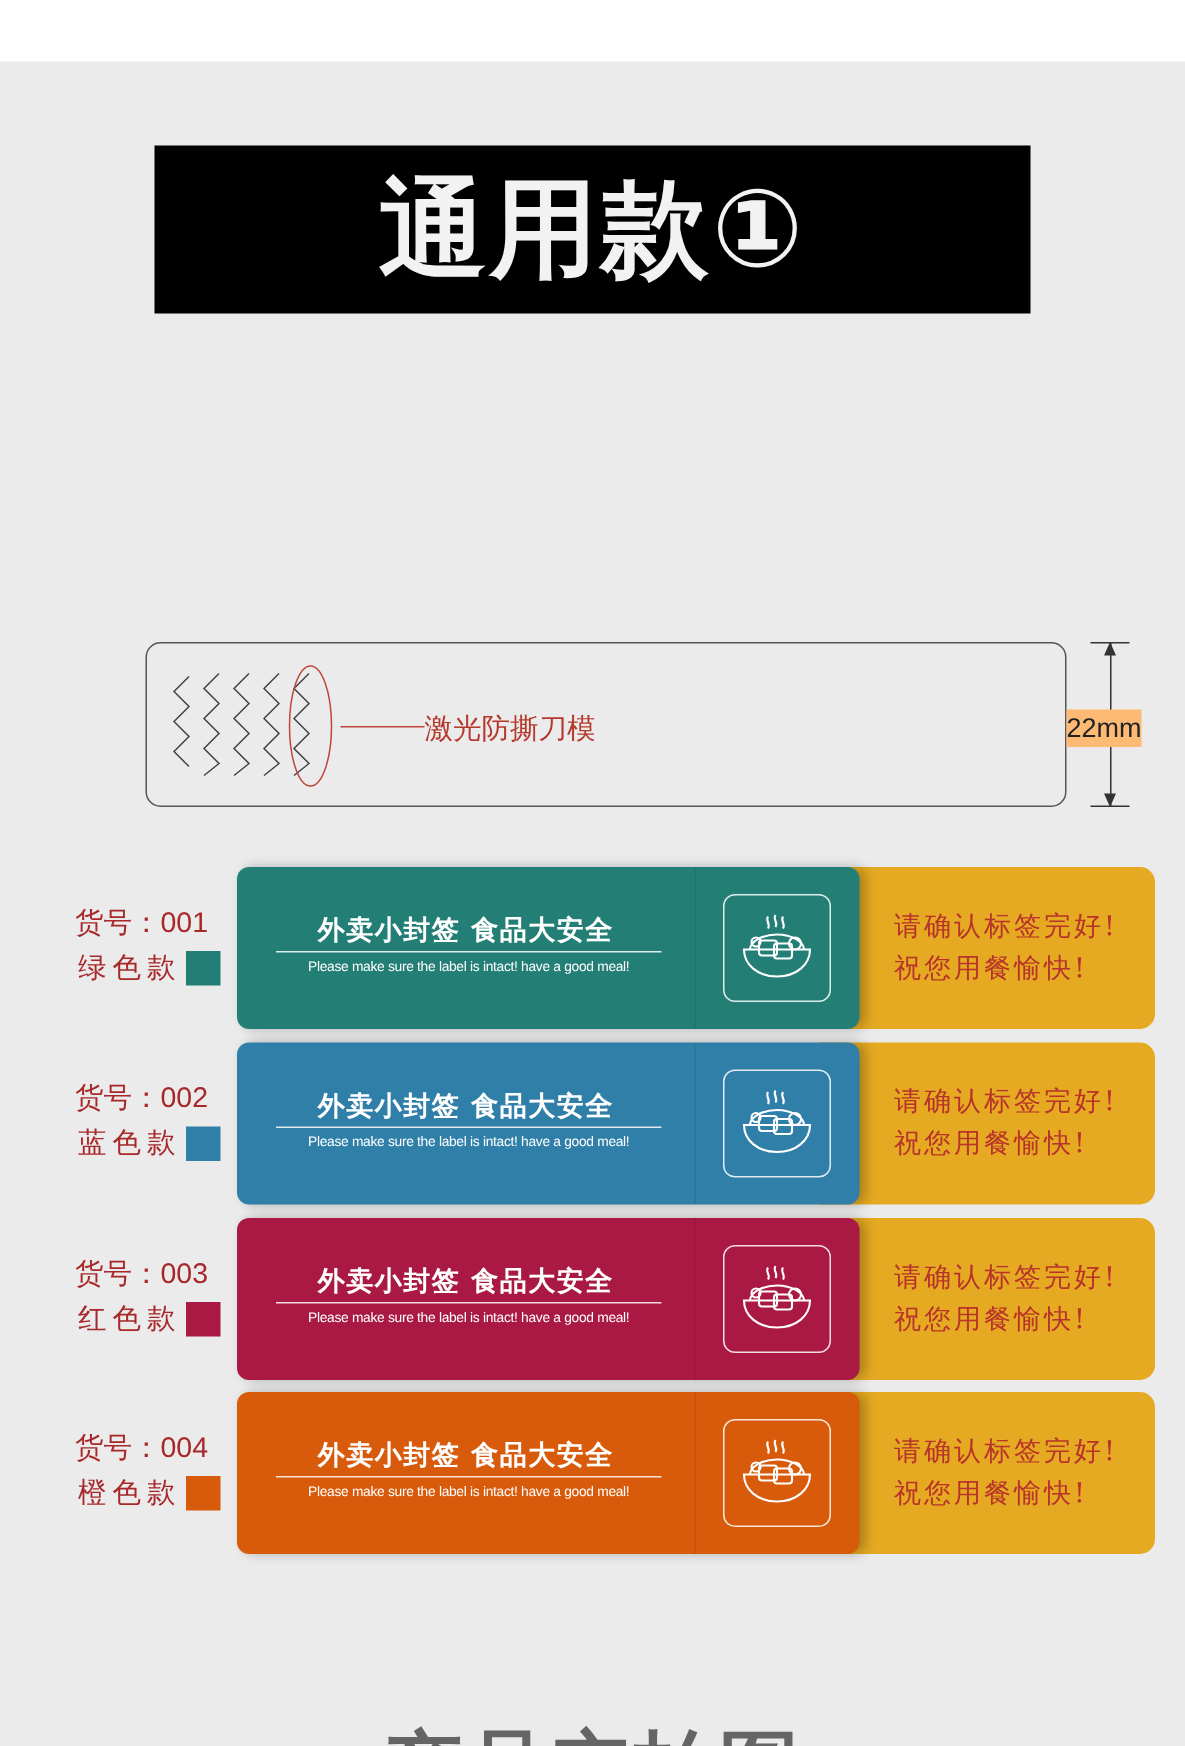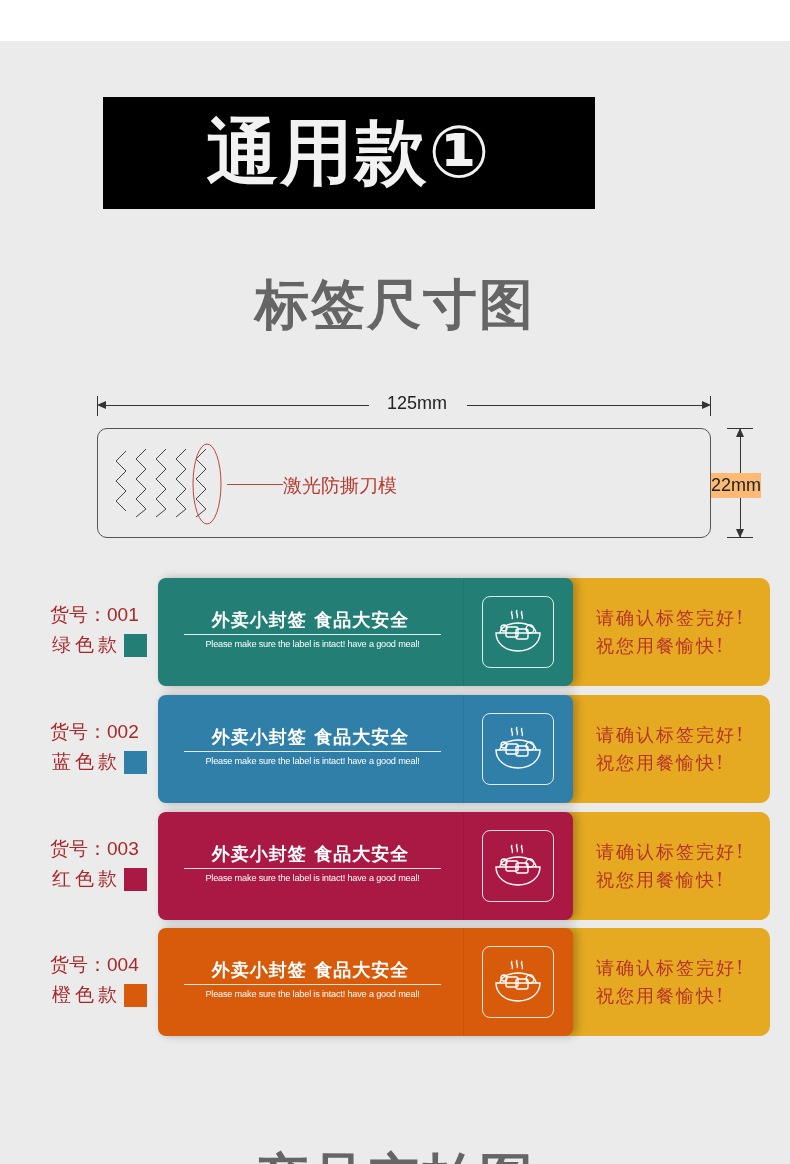--- a/index.html
+++ b/index.html
@@ -1,21 +1,21 @@
 <!DOCTYPE html>
 <html><head>
 <meta charset="utf-8">
 <style>
   * { box-sizing: border-box; margin: 0; padding: 0; }
   html, body { width: 790px; height: 1164px; overflow: hidden; background: #ffffff; }
   body { font-family: "DejaVu Sans", "Liberation Sans", sans-serif; position: relative; }
   .top-white { position: absolute; left: 0; top: 0; width: 790px; height: 41px; background: #ffffff; }
   .canvas { position: absolute; left: 0; top: 41px; width: 790px; height: 1123px; background: #ebebeb; overflow: hidden; }
 
-  .banner { position: absolute; left: 103px; top: 56px; width: 492px; height: 112px; background: #000; display: flex; align-items: center; justify-content: center; }
+  .banner { position: absolute; left: 103px; top: 56px; width: 584px; height: 112px; background: #000; display: flex; align-items: center; justify-content: center; }
   .banner span { color: #f2f2f2; font-size: 72px; font-weight: bold; letter-spacing: 2px; }
 
   .section-title { position: absolute; left: 0; width: 790px; text-align: center; color: #656565; font-size: 54px; font-weight: bold; letter-spacing: 2px; }
   .t1 { top: 228px; }
   .t2 { top: 1102px; }
 
   
   .dim-top { position: absolute; left: 97px; top: 355px; width: 614px; height: 20px; }
   .tick-v { position: absolute; width: 1px; background: #333; }
   .dim-line { position: absolute; top: 9px; height: 1px; background: #333; }
@@ -53,31 +53,21 @@
 <body>
 
 <div class="top-white"></div>
 
 <div class="canvas">
 
   <div class="banner">
     <span>通用款①</span>
   </div>
 
-  <div class="section-title t1">标签尺寸图</div>
-
-  <div class="dim-top">
-    <div class="tick-v" style="left:0;top:0;height:20px;"></div>
-    <div class="tick-v" style="right:0;top:0;height:20px;"></div>
-    <div class="dim-line" style="left:2px;width:270px;"></div>
-    <div class="dim-line" style="left:370px;width:242px;"></div>
-    <div class="arrow-l"></div>
-    <div class="arrow-r"></div>
-    <div class="dim-label-w">125mm</div>
-  </div>
+
 
   <div class="label-outline">
     <svg width="140" height="108" style="position:absolute;left:14px;top:0;">
       <g fill="none" stroke="#444" stroke-width="1">
         <polyline points="14,22 4,32 14,42 4,52 14,62 4,72 14,82"></polyline>
         <polyline points="34,20 24,30 34,40 24,50 34,60 24,70 34,80 24,88"></polyline>
         <polyline points="54,20 44,30 54,40 44,50 54,60 44,70 54,80 44,88"></polyline>
         <polyline points="74,20 64,30 74,40 64,50 74,60 64,70 74,80 64,88"></polyline>
         <polyline points="94,20 84,30 94,40 84,50 94,60 84,70 94,80 84,88"></polyline>
         <ellipse cx="95" cy="55" rx="14" ry="40" stroke="#c0453a"></ellipse>

